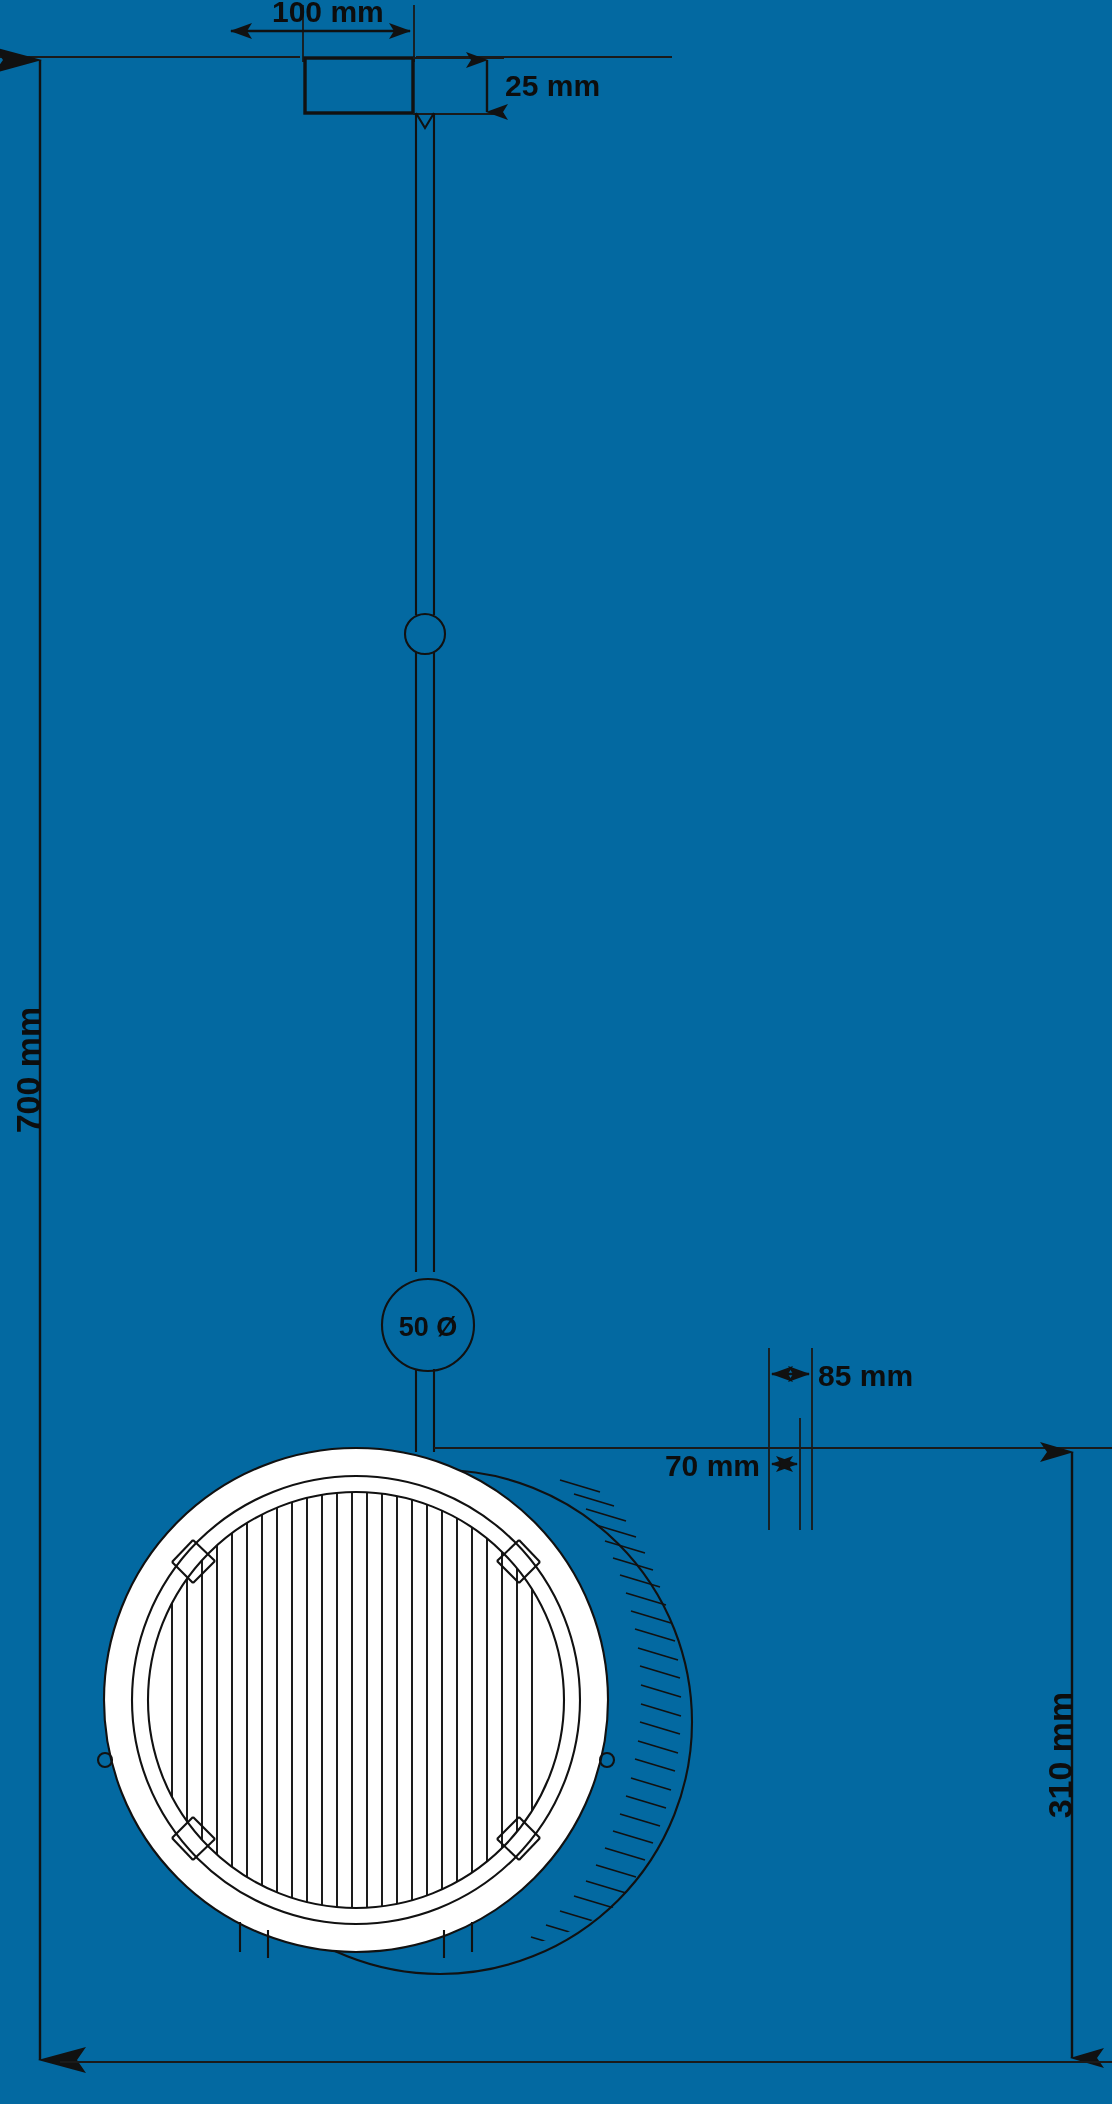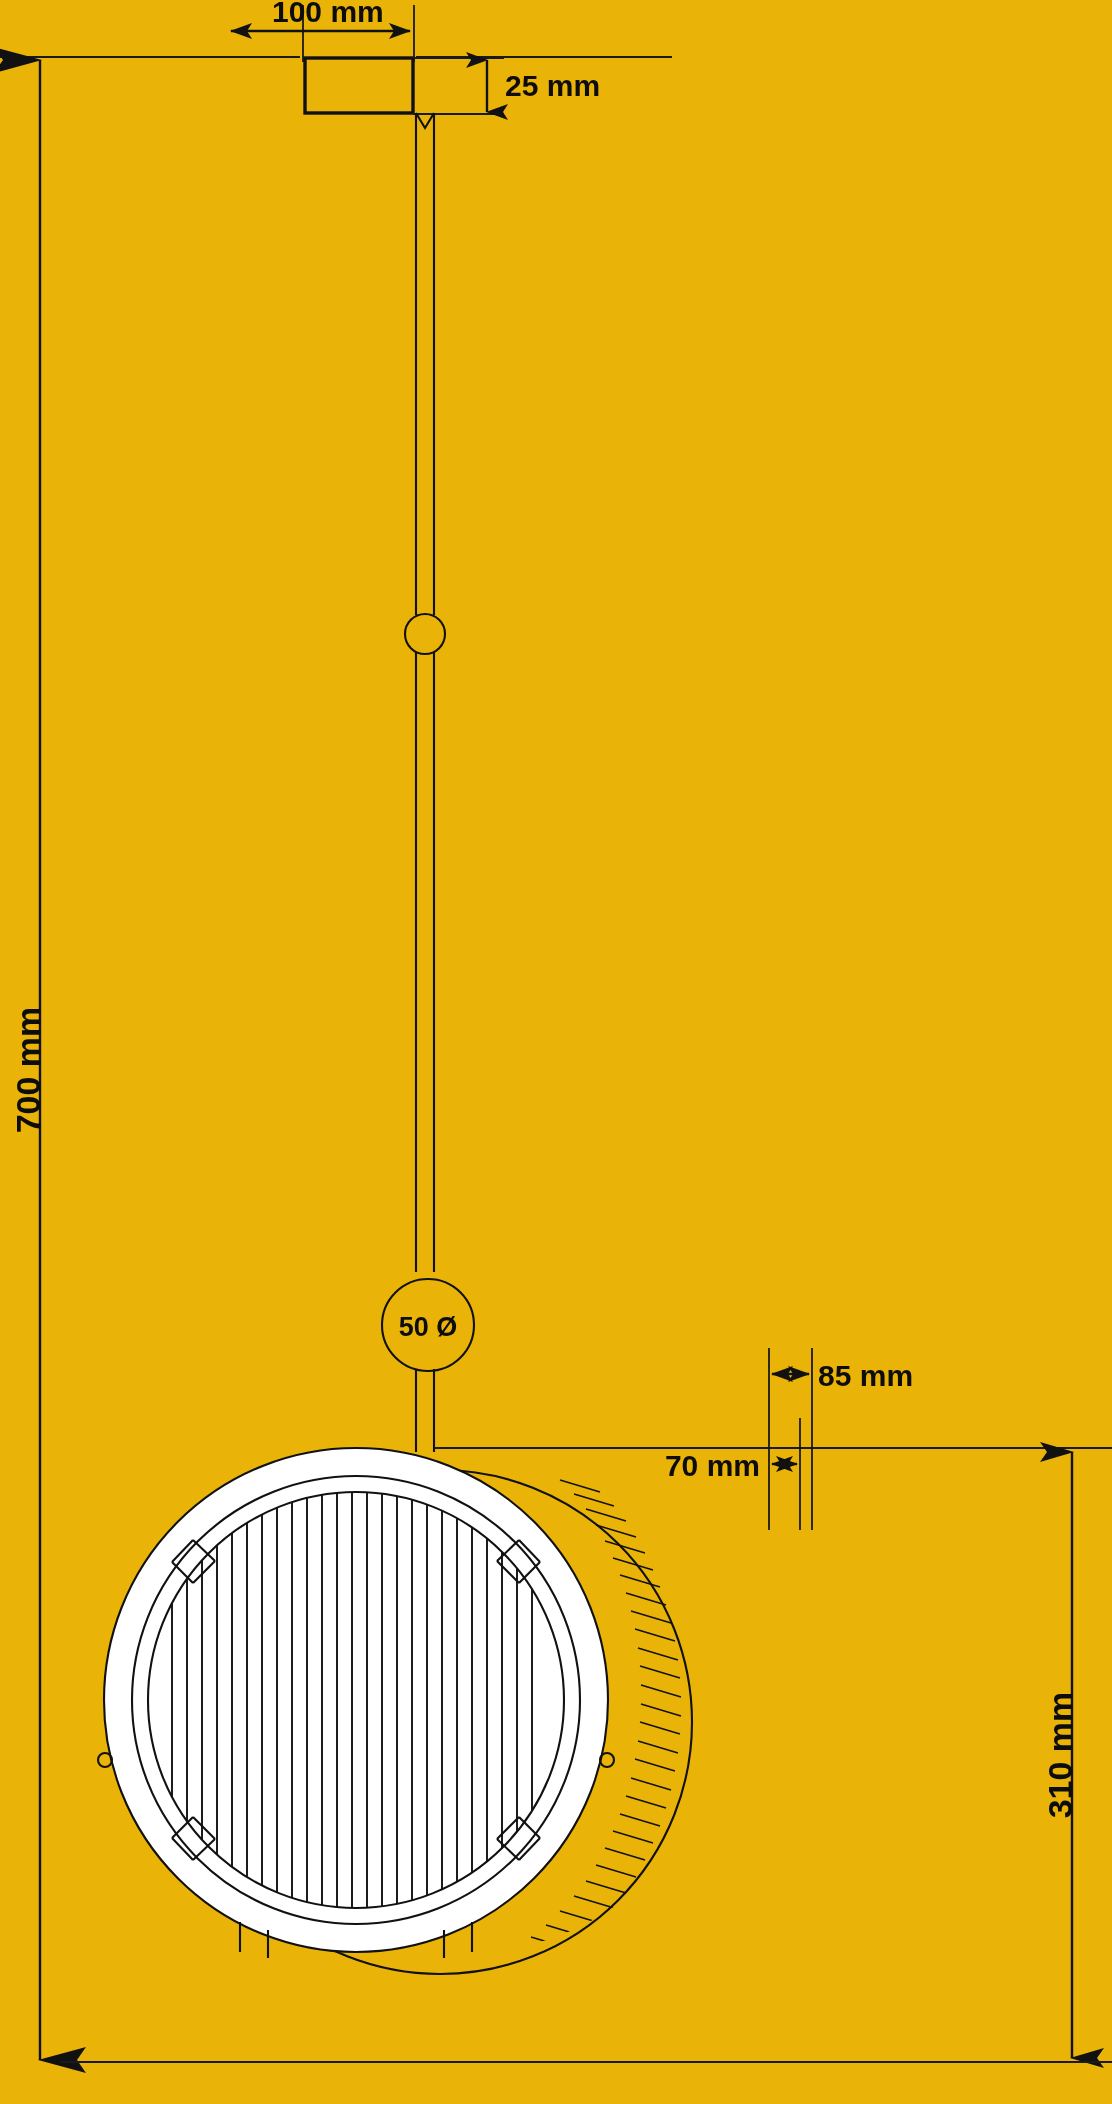--- a/index.html
+++ b/index.html
@@ -8,21 +8,21 @@
     background: #ffffff;
   }
   body {
     font-family: "Liberation Sans", sans-serif;
     -webkit-font-smoothing: antialiased;
   }
   #drawing-root {
     position: relative;
     width: 1112px;
     height: 2104px;
-    background: #eab308;
+    background: #0369a1;
     overflow: hidden;
   }
   svg#tech-drawing {
     display: block;
     width: 1112px;
     height: 2104px;
   }
   .dim-text {
     font-family: "Liberation Sans", sans-serif;
     font-weight: bold;

